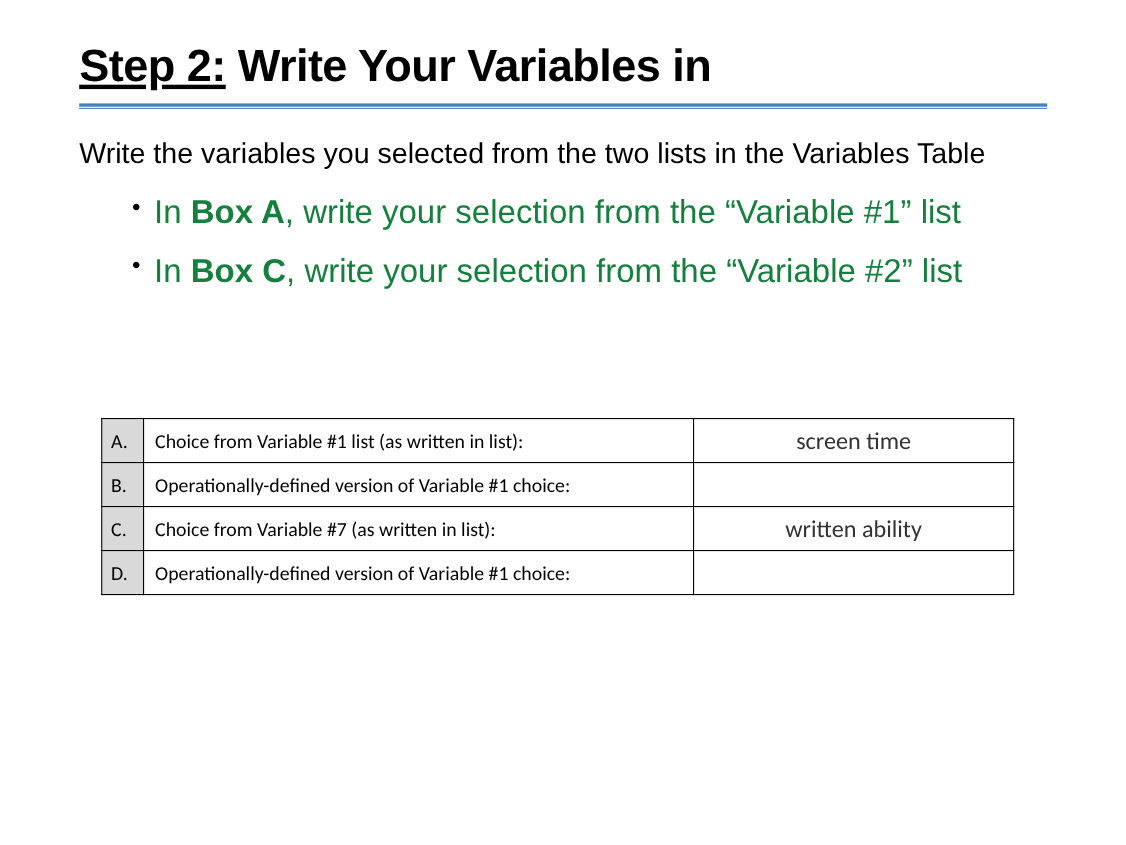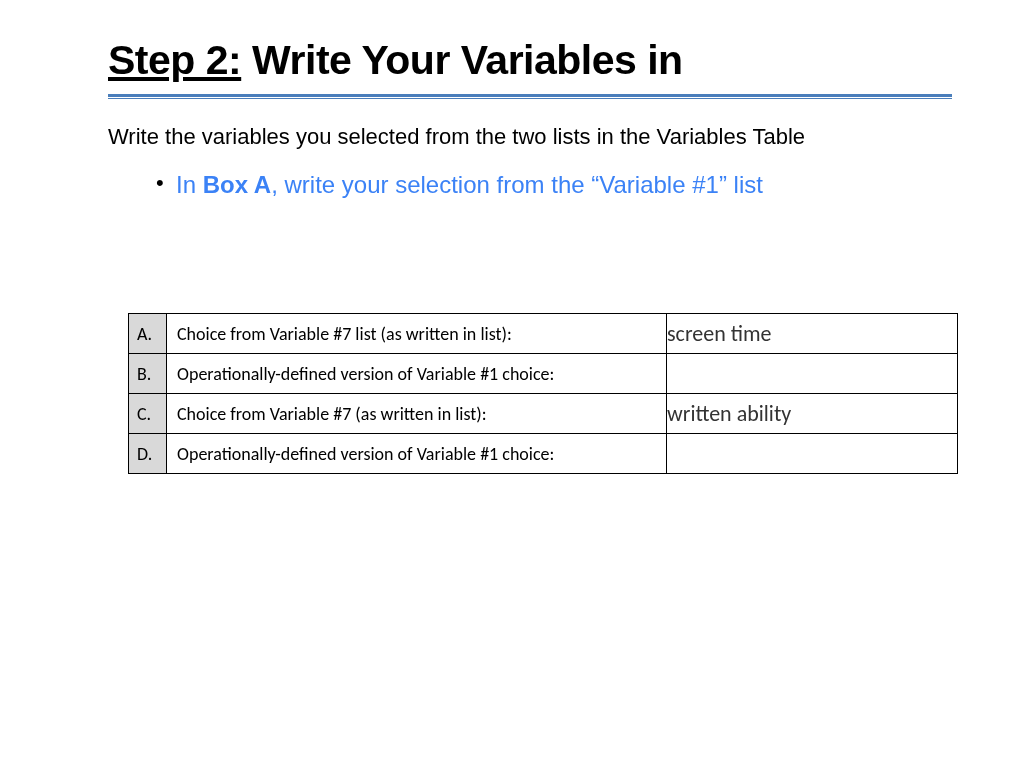--- a/index.html
+++ b/index.html
@@ -1,44 +1,44 @@
 <!DOCTYPE html>
 <html><head>
 <meta charset="utf-8">
 <style>
   * { box-sizing: border-box; margin: 0; padding: 0; }
   html, body { width: 1024px; height: 768px; background: #fff; font-family: Arial, Helvetica, sans-serif; }
-  .slide { width: 1024px; height: 740px; padding: 36px 72px 40px 108px; position: relative; }
+  .slide { width: 1024px; height: 740px; padding: 36px 72px 40px 72px; position: relative; }
 
   .title-line { font-family: Arial, Helvetica, sans-serif; font-weight: 900; font-size: 41px; line-height: 1.18; color: #000; letter-spacing: -0.5px; }
   .title-step { text-decoration: underline; }
   .title-block { margin-bottom: 8px; }
 
   .rule { margin-top: 10px; height: 6px; }
   .rule .bar-top { height: 3px; background: #4a7ebb; }
   .rule .bar-gap { height: 1px; background: transparent; }
   .rule .bar-bot { height: 1px; background: #4a7ebb; }
 
-  .intro { margin-top: 22px; font-size: 22px; line-height: 1.35; color: #000; }
+  .intro { margin-top: 22px; font-size: 26px; line-height: 1.35; color: #000; }
 
   ul.bullets { list-style: none; margin-top: 14px; padding-left: 48px; }
-  ul.bullets li { position: relative; font-size: 24px; line-height: 1.55; color: #3b82f6; padding-left: 20px; }
+  ul.bullets li { position: relative; font-size: 30px; line-height: 1.55; color: #15803d; padding-left: 20px; }
   ul.bullets li::before { content: "•"; position: absolute; left: 0; top: 0; font-size: 22px; color: #000; }
   ul.bullets li + li { margin-top: 6px; }
   .b { font-weight: 700; }
 
   .table-wrap { margin-top: 110px; padding-left: 20px; }
   table.vars { border-collapse: collapse; width: 830px; table-layout: fixed; }
   table.vars td { border: 1px solid #000; height: 40px; vertical-align: middle; font-family: Calibri, Arial, sans-serif; }
   table.vars col.col-letter { width: 38px; }
   table.vars col.col-desc   { width: 500px; }
   table.vars col.col-val    { width: auto; }
   td.letter { background: #d9d9d9; text-align: left; padding-left: 8px; font-size: 18px; color: #000; }
   td.desc   { padding-left: 10px; font-size: 18px; color: #000; }
-  td.val    { font-size: 22px; color: #333; font-family: "Segoe Script", "Bradley Hand", "Comic Sans MS", cursive; }
+  td.val    { text-align: center; font-size: 22px; color: #333; font-family: "Segoe Script", "Bradley Hand", "Comic Sans MS", cursive; }
 </style>
 </head>
 <body>
 
 <div class="slide">
 
   <div class="title-block">
     <div class="title-line">
       <span class="title-step">Step 2:</span><span> Write Your Variables in</span>
     </div>
@@ -49,33 +49,36 @@
     <div class="bar-gap"></div>
     <div class="bar-bot"></div>
   </div>
 
   <div class="intro">Write the variables you selected from the two lists in the Variables Table</div>
 
   <ul class="bullets">
     <li>
       <span>In </span><span class="b">Box A</span><span>, write your selection from the “Variable #1” list</span>
     </li>
+    <li>
+      <span>In </span><span class="b">Box C</span><span>, write your selection from the “Variable #2” list</span>
+    </li>
   </ul>
 
   <div class="table-wrap">
     <table class="vars">
       <colgroup>
         <col class="col-letter">
           <col class="col-desc">
           <col class="col-val">
       </colgroup>
       <tbody>
         <tr>
           <td class="letter">A.</td>
-          <td class="desc">Choice from Variable #7 list (as written in list):</td>
+          <td class="desc">Choice from Variable #1 list (as written in list):</td>
           <td class="val">screen time</td>
         </tr>
         <tr>
           <td class="letter">B.</td>
           <td class="desc">Operationally-defined version of Variable #1 choice:</td>
           <td class="val"></td>
         </tr>
         <tr>
           <td class="letter">C.</td>
           <td class="desc">Choice from Variable #7 (as written in list):</td>

